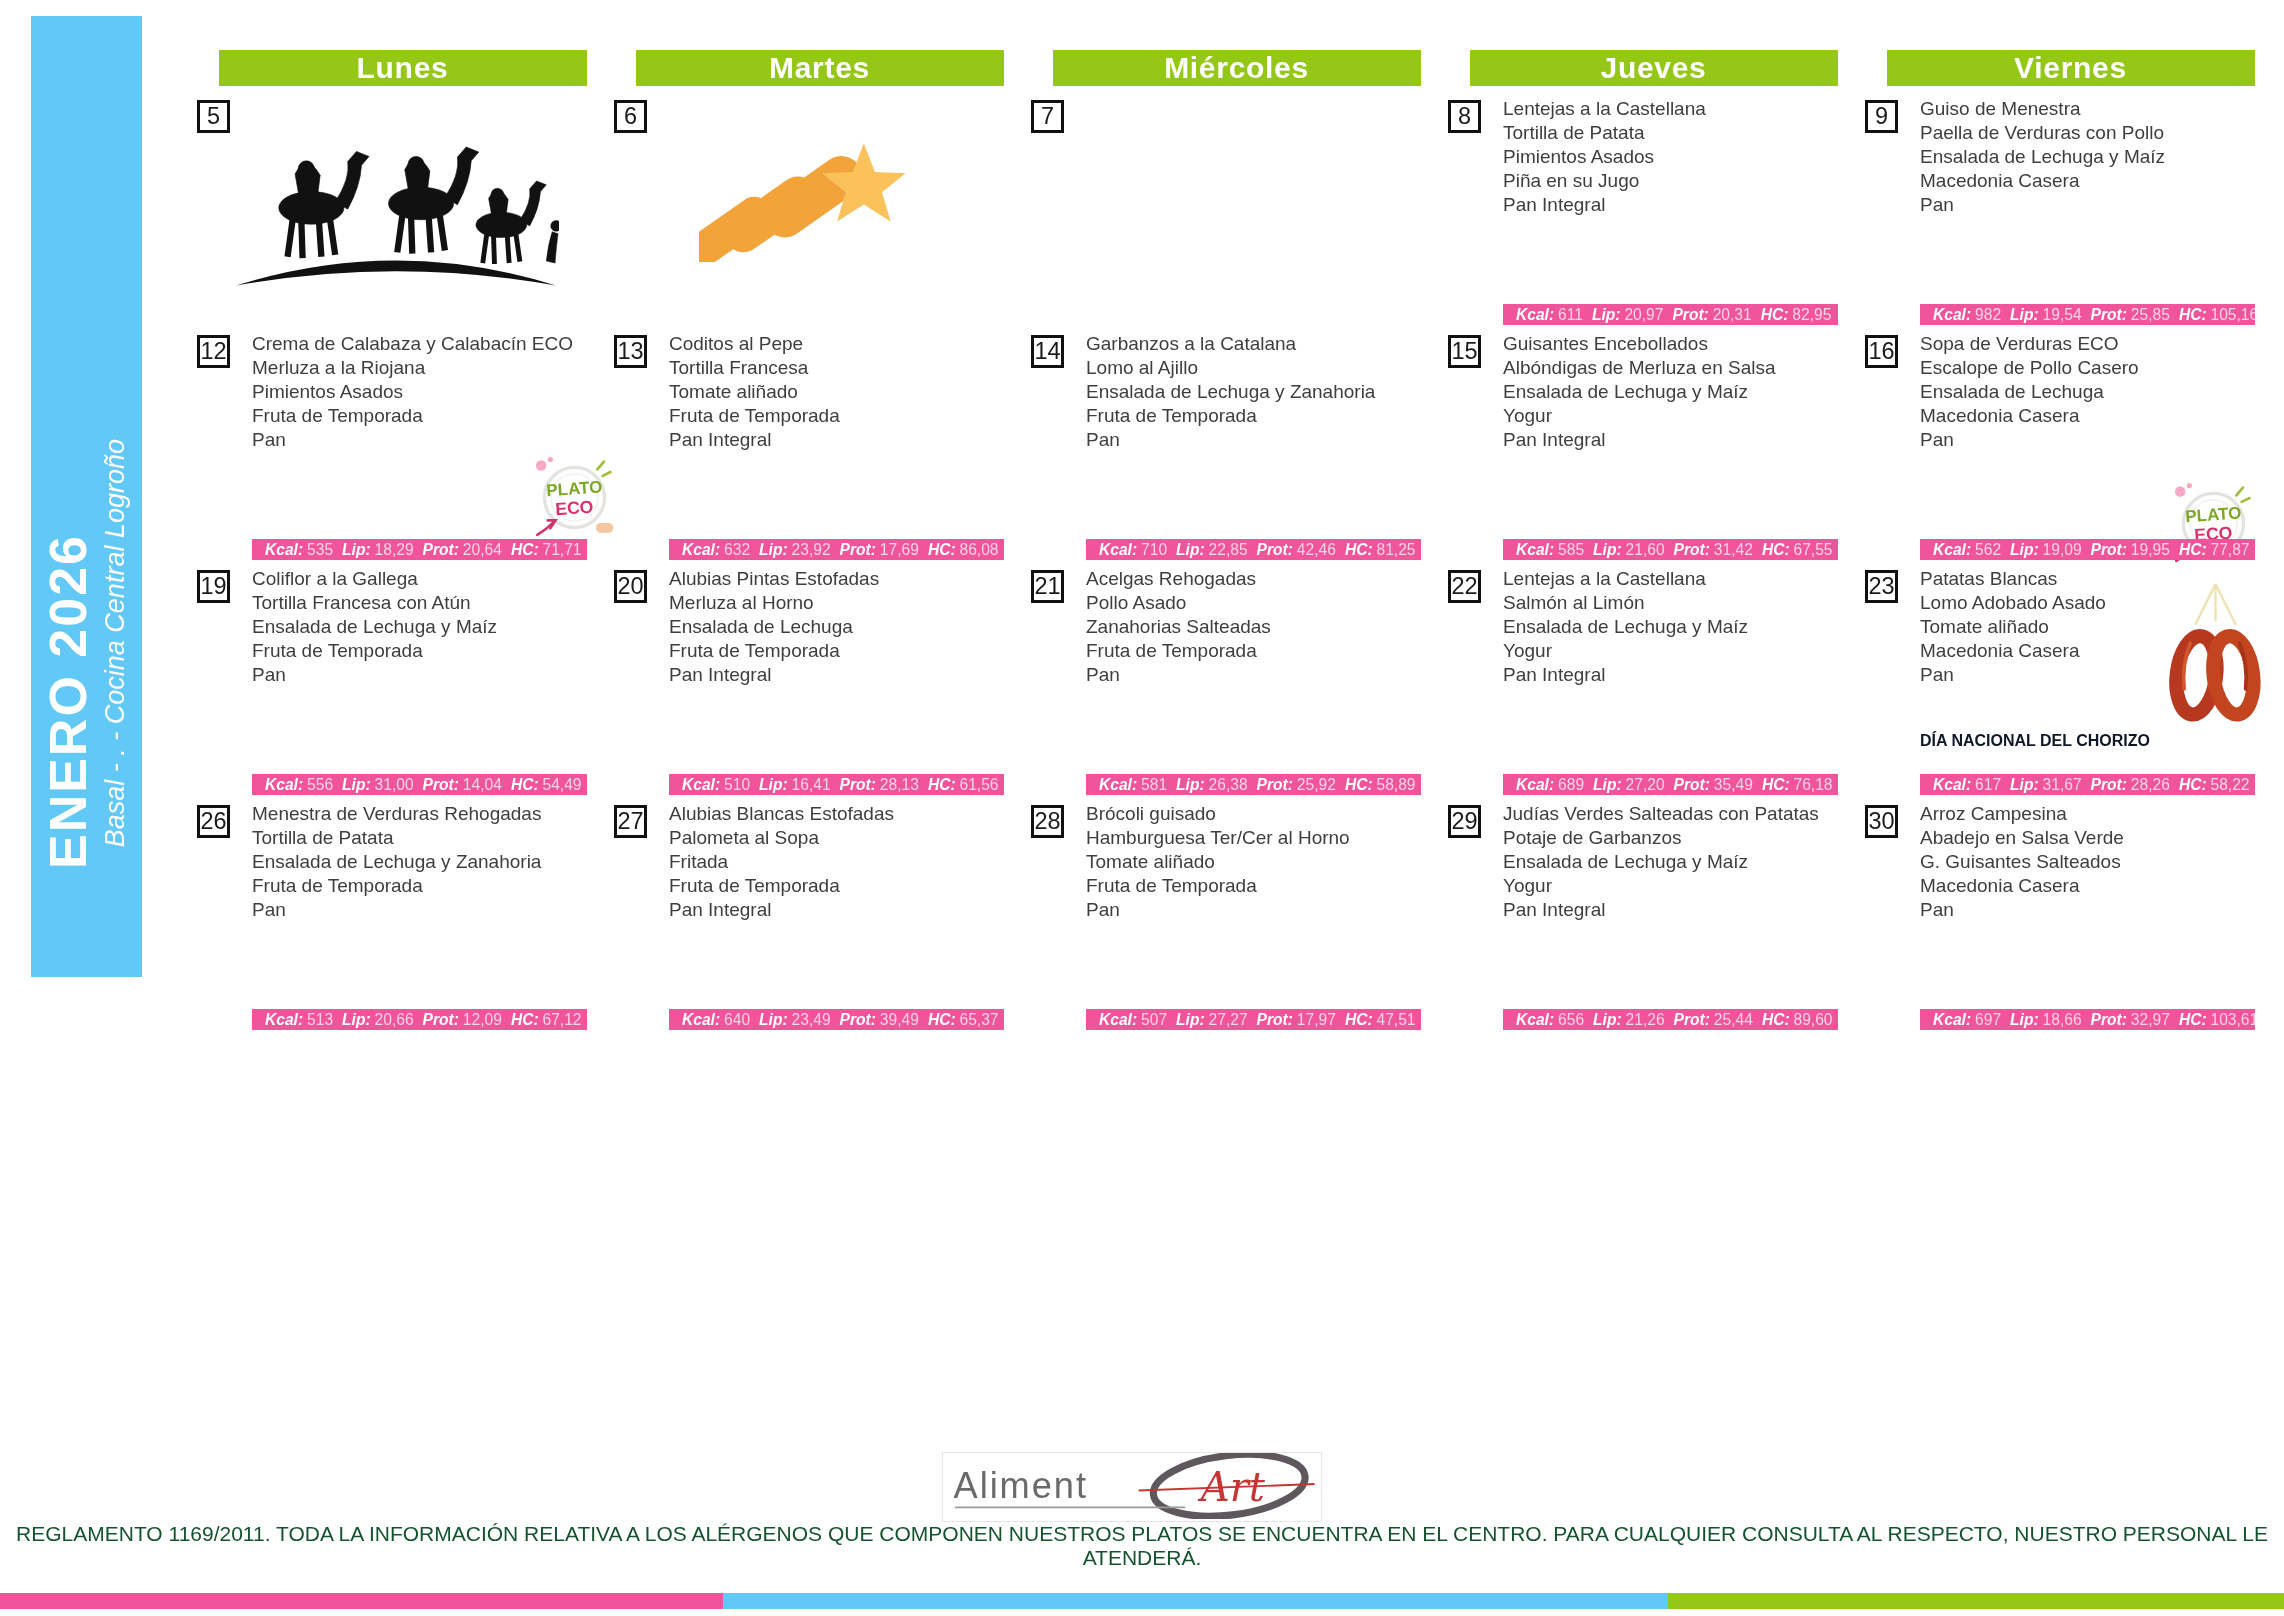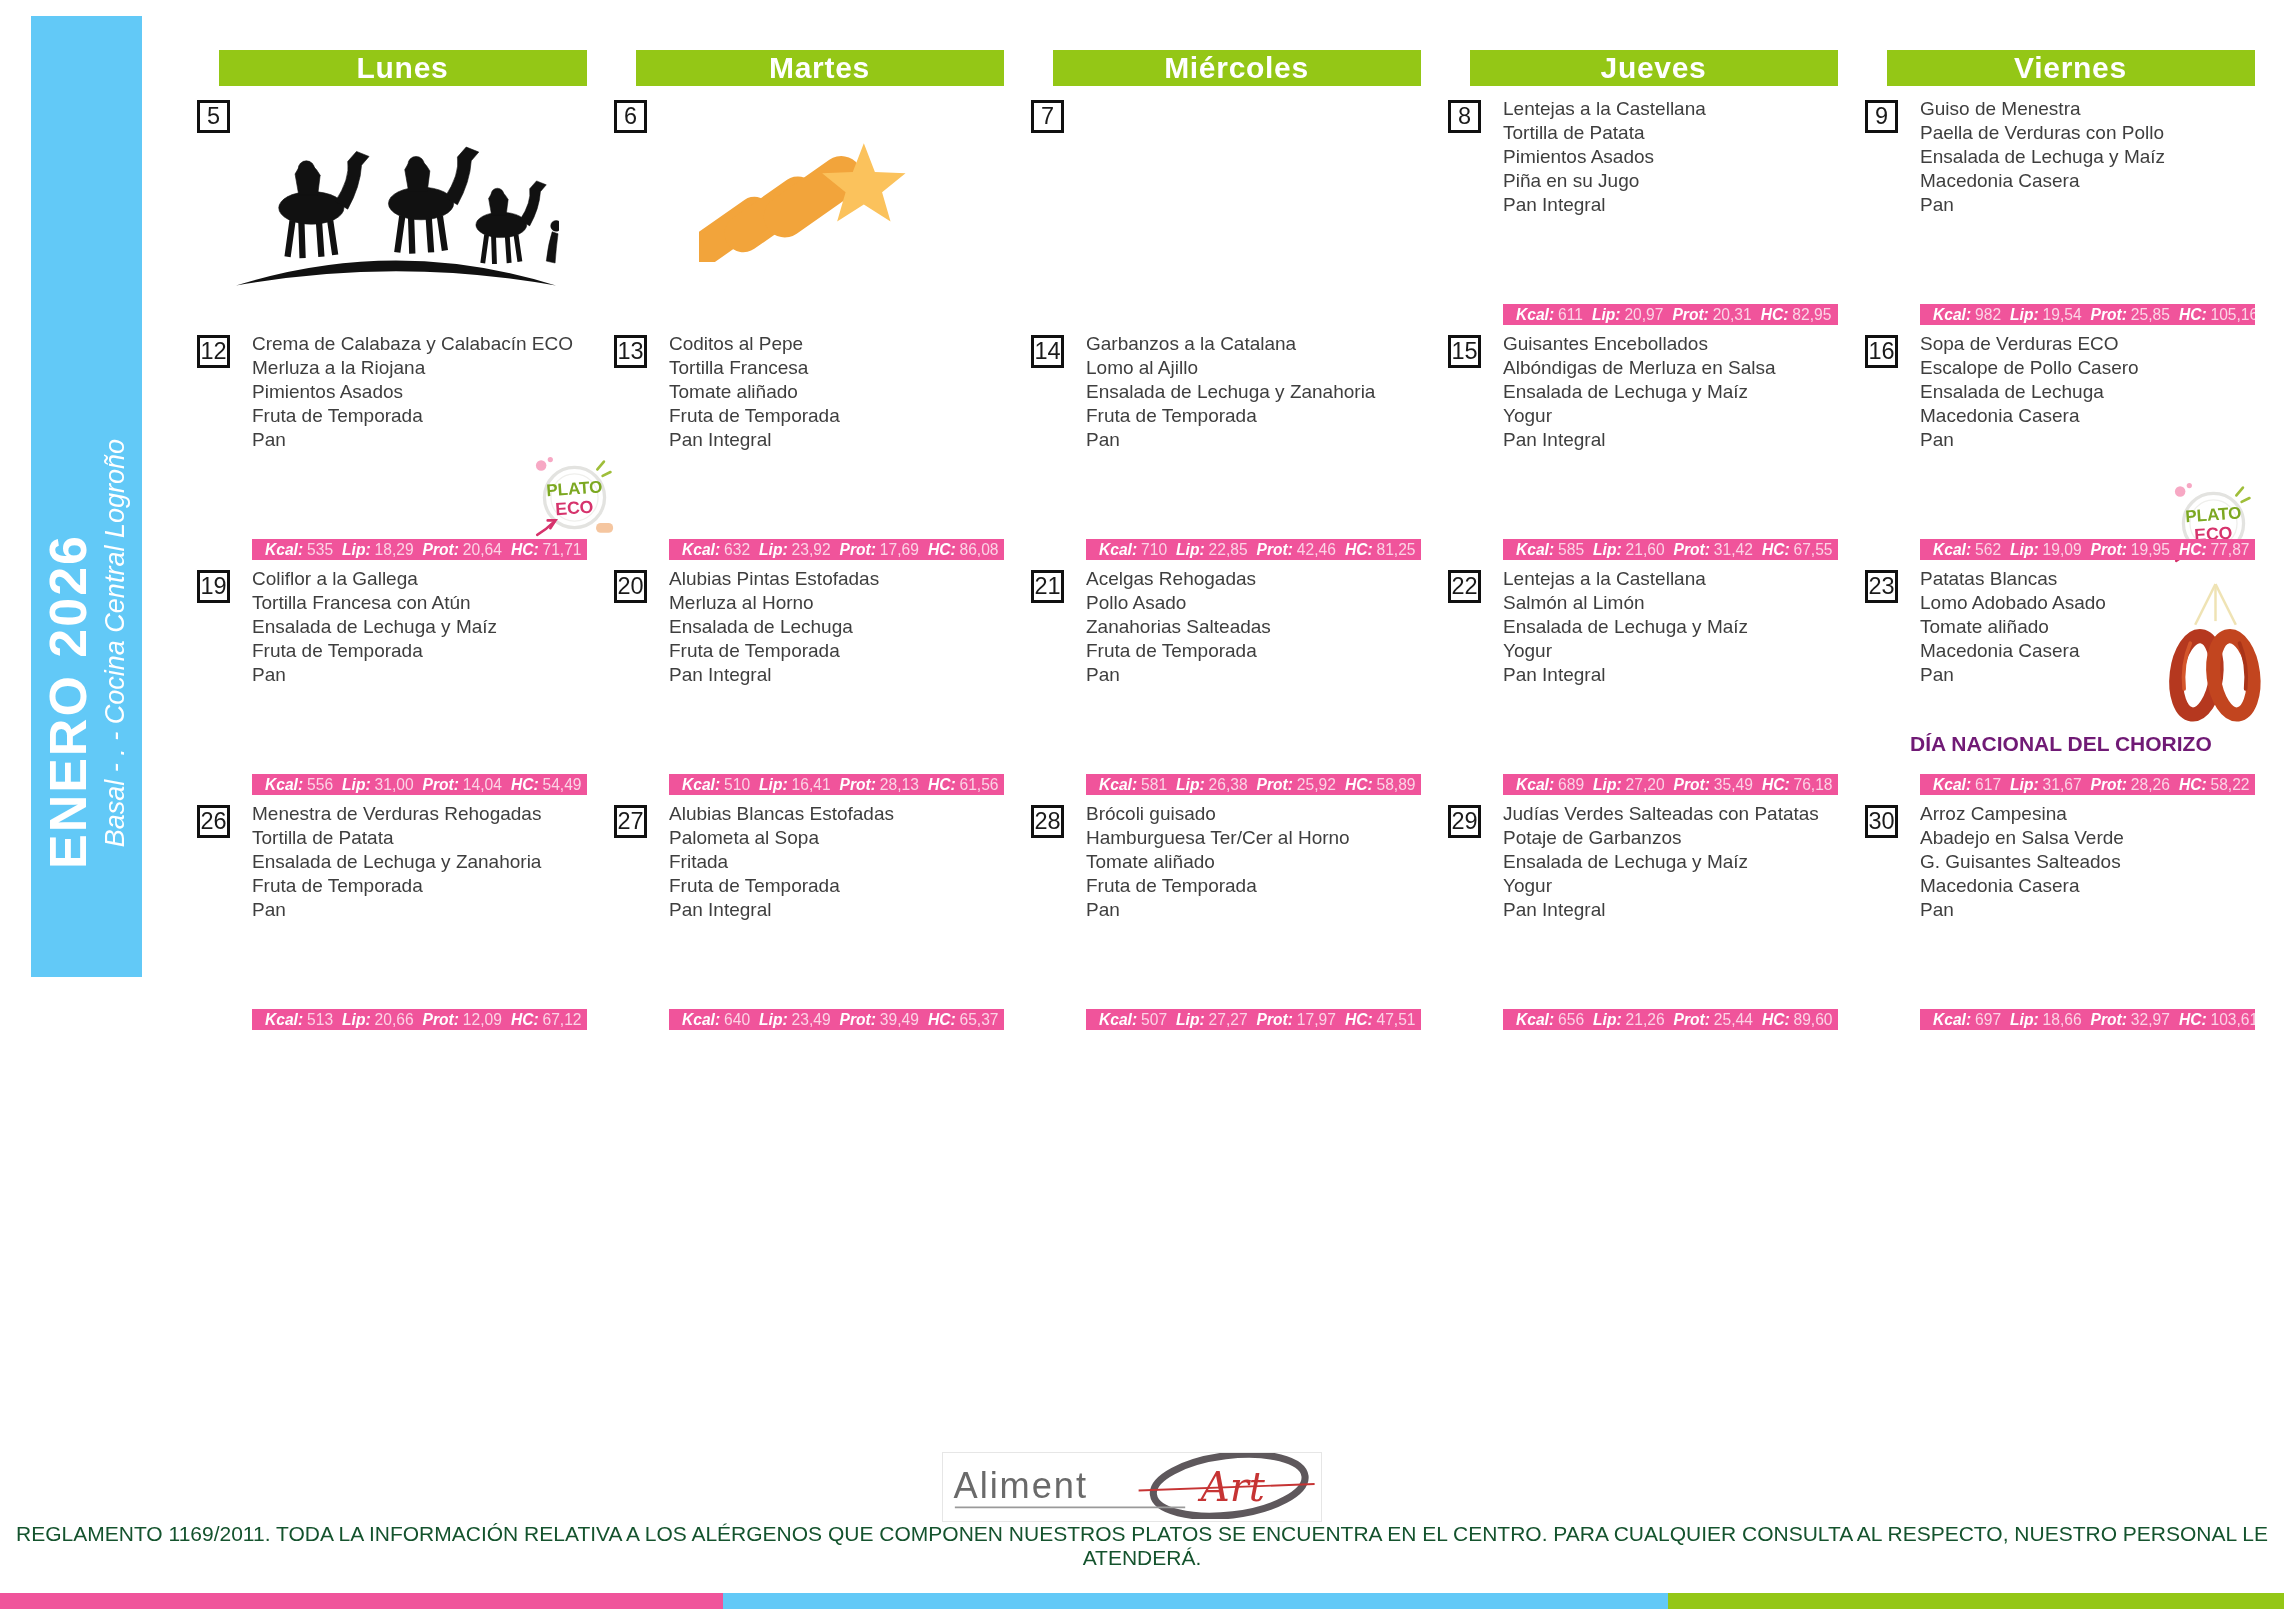--- a/index.html
+++ b/index.html
@@ -33,22 +33,22 @@
   .kv{color:rgba(255,255,255,0.75);margin-right:9px;}
   
   .art{position:absolute;}
   .art-camels{left:36px;top:26px;}
   .art-star{left:85px;top:42px;}
   .art-festivo{left:50%;top:36px;transform:translateX(-50%);text-align:center;}
   .festivo-caption{font-size:27px;font-weight:700;color:#141414;letter-spacing:1.3px;margin-top:6.5px;}
   .art-eco{right:26px;bottom:0px;width:85px;height:85px;}
   .art-eco.eco-a{right:-3.3px;bottom:26px;}
   .art-chorizo{right:8.5px;top:15.6px;}
-  .special-caption{position:absolute;top:166px;left:45px;right:0;font-size:21px;font-weight:600;
-    color:#701a75;white-space:nowrap;}
+  .special-caption{position:absolute;top:166px;left:55px;right:0;font-size:16px;font-weight:600;
+    color:#0f172a;white-space:nowrap;}
   
   .logo-box{position:absolute;left:942px;top:1452px;width:378px;height:68px;border:0.7px solid #e6e6e6;background:#fff;}
   .reg-text{position:absolute;left:0;right:0;top:1522px;text-align:center;font-size:21px;color:#14532d;}
   .bottom-bar{position:absolute;top:1593px;height:16.3px;}
   .bar-pink{left:0;width:723px;background:#F0549B;}
   .bar-blue{left:723px;width:945px;background:#62C9F7;}
   .bar-green{left:1668px;width:616px;background:#94C716;}
 </style>
 </head>
 <body>

